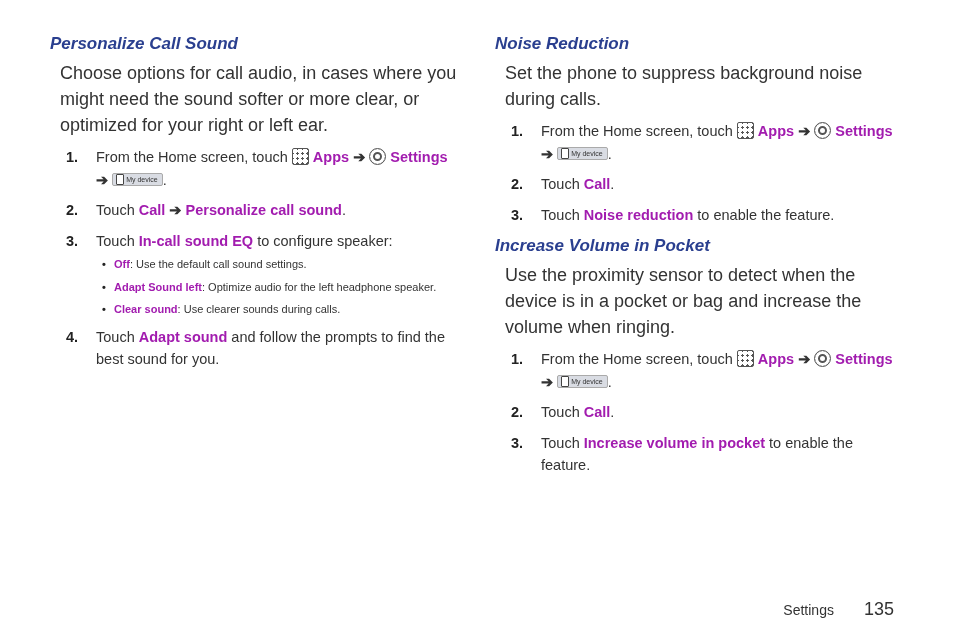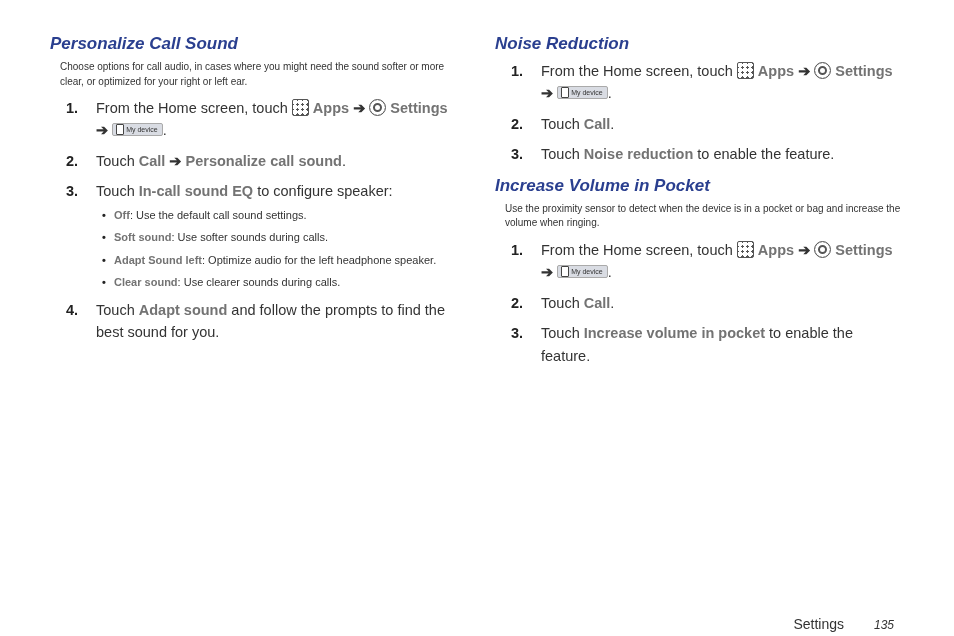--- a/index.html
+++ b/index.html
@@ -6,21 +6,21 @@
     margin: 0;
     padding: 0;
     width: 954px;
     height: 636px;
     background: #ffffff;
     font-family: Arial, Helvetica, sans-serif;
     color: #222;
   }
   .page {
     box-sizing: border-box;
-    padding: 30px 50px 4px 50px;
+    padding: 30px 50px 16px 50px;
     display: flex;
     flex-direction: column;
     height: 100%;
   }
   .cols {
     display: flex;
     gap: 36px;
     flex: 1;
   }
   .col {
@@ -29,21 +29,21 @@
   }
   .section-title {
     color: #2a3f8f;
     font-style: italic;
     font-weight: bold;
     font-family: Verdana, Arial, sans-serif;
     font-size: 17px;
     margin: 4px 0 6px 0;
   }
   .intro {
-    font-size: 10px;
+    font-size: 18px;
     line-height: 1.45;
     margin: 2px 0 8px 10px;
     color: #333;
   }
   ol.steps {
     margin: 0 0 0 10px;
     padding: 0 0 0 36px;
     counter-reset: step;
     list-style: none;
   }
@@ -55,21 +55,21 @@
     margin: 4px 0 8px 0;
     color: #333;
   }
   ol.steps > li::before {
     content: counter(step) ".";
     position: absolute;
     left: -30px;
     font-weight: bold;
     color: #222;
   }
-  .b { font-weight: bold; color: #737373; }
+  .b { font-weight: bold; color: #a21caf; }
   .arrow { font-weight: bold; }
   .icon {
     display: inline-block;
     vertical-align: -3px;
   }
   .icon-apps {
     width: 15px; height: 15px;
     border: 1px solid #555;
     border-radius: 2px;
     position: relative;
@@ -128,21 +128,21 @@
   }
   .footer {
     display: flex;
     justify-content: flex-end;
     align-items: baseline;
     gap: 30px;
     padding: 8px 10px 0 0;
     font-size: 14px;
     color: #333;
   }
-  .footer .pnum { font-size: 12px; font-style: italic; }
+  .footer .pnum { font-size: 18px; }
 </style>
 </head>
 <body>
 
 <div class="page">
   <div class="cols">
 
     <div class="col">
       <div class="section-title">Personalize Call Sound</div>
       <div class="intro">Choose options for call audio, in cases where you might need the sound softer or more clear, or optimized for your right or left ear.</div>
@@ -161,33 +161,33 @@
               <span>My device</span>
             </span><span>.</span>
         </li>
         <li>
           <span>Touch </span><span class="b">Call</span><span class="arrow"> ➔ </span><span class="b">Personalize call sound</span><span>.</span>
         </li>
         <li>
           <span>Touch </span><span class="b">In-call sound EQ</span><span> to configure speaker:</span>
           <ul class="bullets">
             <li><span class="b">Off</span><span>: Use the default call sound settings.</span></li>
-            <li><span class="b">Soft sound</span><span>: Use softer sounds during calls.</span></li>
             <li><span class="b">Adapt Sound left</span><span>: Optimize audio for the left headphone speaker.</span></li>
             <li><span class="b">Clear sound</span><span>: Use clearer sounds during calls.</span></li>
           </ul>
         </li>
         <li>
           <span>Touch </span><span class="b">Adapt sound</span><span> and follow the prompts to find the best sound for you.</span>
         </li>
       </ol>
     </div>
 
     <div class="col">
       <div class="section-title">Noise Reduction</div>
+      <div class="intro">Set the phone to suppress background noise during calls.</div>
       <ol class="steps">
         <li>
           <span>From the Home screen, touch </span>
           <span class="icon icon-apps"></span>
           <span class="b">Apps</span>
           <span class="arrow"> ➔ </span>
           <span class="icon icon-settings"></span>
           <span class="b">Settings</span>
           <span class="arrow"> ➔ </span>
           <span class="icon-mydevice">

